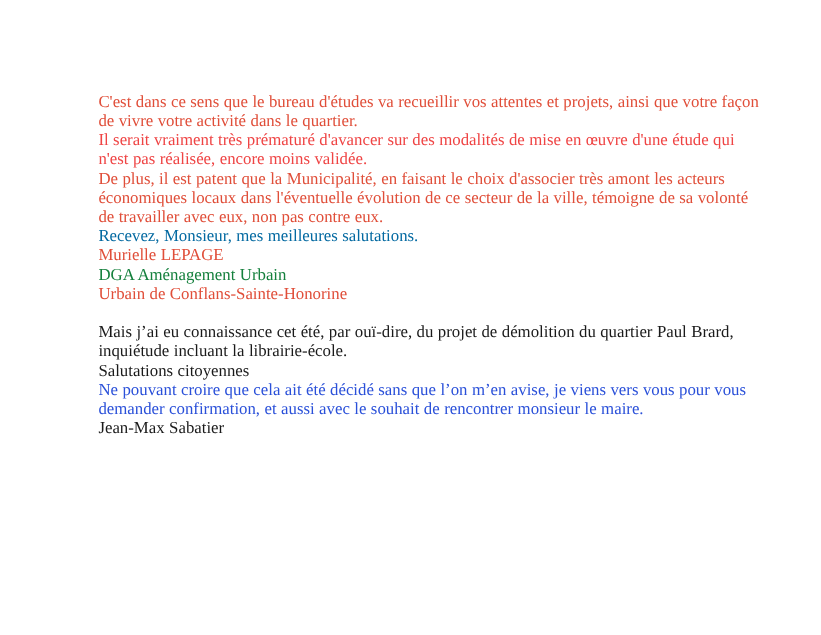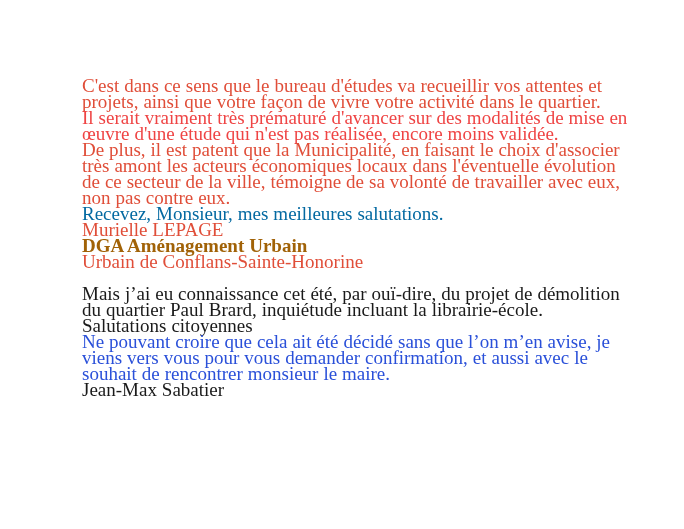--- a/index.html
+++ b/index.html
@@ -17,42 +17,42 @@
   .page {
     position: absolute;
     inset: 0;
     background: #ffffff;
   }
   .letter {
     position: absolute;
     left: 82px;
     top: 78px;
     width: 554px;
-    font-size: 19px;
+    font-size: 14px;
     line-height: 16px;
     letter-spacing: 0;
   }
   .para {
     min-height: 16px;
     margin: 0;
     padding: 0;
     word-spacing: 0.2px;
   }
 </style>
 </head>
 <body>
 
 <div class="page">
   <div class="letter">
       <div class="para" style="color: rgb(224, 78, 57);">C'est dans ce sens que le bureau d'études va recueillir vos attentes et projets, ainsi que votre façon de vivre votre activité dans le quartier.</div>
       <div class="para" style="color: #ef4444;">Il serait vraiment très prématuré d'avancer sur des modalités de mise en œuvre d'une étude qui n'est pas réalisée, encore moins validée.</div>
       <div class="para" style="color: rgb(224, 78, 57);">De plus, il est patent que la Municipalité, en faisant le choix d'associer très amont les acteurs économiques locaux dans l'éventuelle évolution de ce secteur de la ville, témoigne de sa volonté de travailler avec eux, non pas contre eux.</div>
       <div class="para" style="color: #0369a1;">Recevez, Monsieur, mes meilleures salutations.</div>
       <div class="para" style="color: rgb(224, 78, 57);">Murielle LEPAGE</div>
-      <div class="para" style="color: #a16207; font-weight: bold;">DGA Aménagement Urbain</div>
+      <div class="para" style="color: #15803d;">DGA Aménagement Urbain</div>
       <div class="para" style="color: rgb(224, 78, 57);">Urbain de Conflans-Sainte-Honorine</div>
       <div class="para">&nbsp;</div>
       <div class="para" style="color: rgb(26, 26, 26);">Mais j’ai eu connaissance cet été, par ouï-dire, du projet de démolition du quartier Paul Brard, inquiétude incluant la librairie-école.</div>
       <div class="para" style="color: rgb(26, 26, 26);">Salutations citoyennes</div>
       <div class="para" style="color: rgb(42, 80, 217);">Ne pouvant croire que cela ait été décidé sans que l’on m’en avise, je viens vers vous pour vous demander confirmation, et aussi avec le souhait de rencontrer monsieur le maire.</div>
       <div class="para" style="color: rgb(26, 26, 26);">Jean-Max Sabatier</div>
     </div>
 </div>
 
 </body></html>

